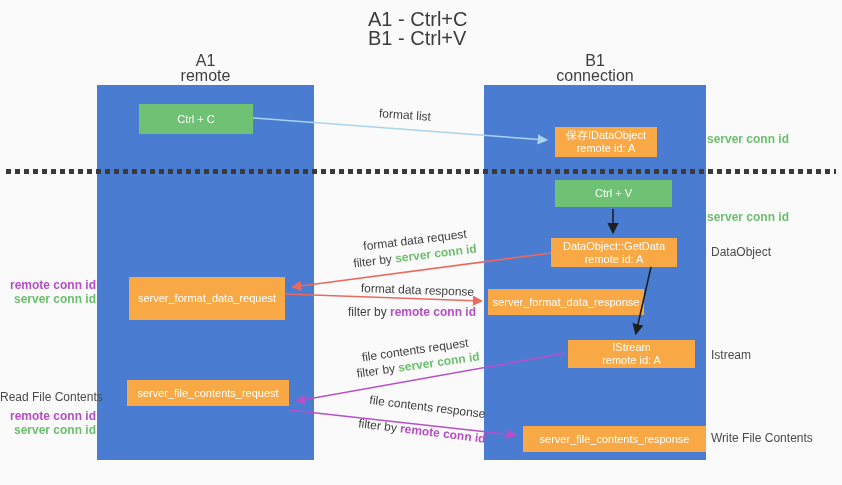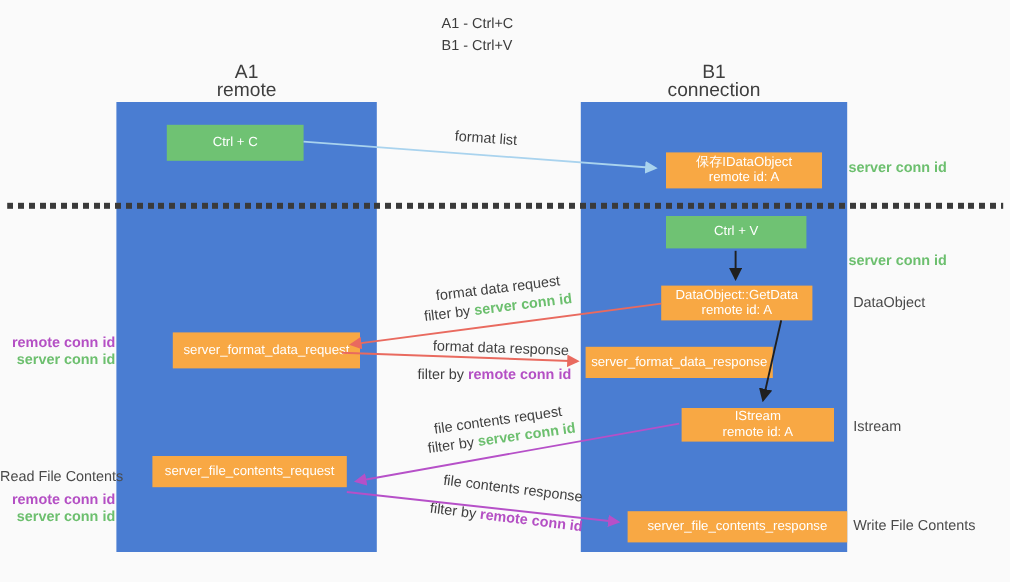--- a/index.html
+++ b/index.html
@@ -1,19 +1,19 @@
 <!DOCTYPE html>
 <html><head>
 <meta charset="utf-8">
 <style>
   * { margin:0; padding:0; box-sizing:border-box; }
   body { background:#fafafa; font-family:"Liberation Sans","DejaVu Sans",sans-serif; }
   #canvas { position:relative; width:842px; height:485px; background:#fafafa; overflow:hidden; }
 
-  .title { position:absolute; left:368px; top:10px; font-size:12px; line-height:19px; color:#3c3c3c; }
+  .title { position:absolute; left:368px; top:10px; font-size:20px; line-height:19px; color:#3c3c3c; }
 
   .col { position:absolute; top:85px; height:375px; background:#4a7dd2; }
   .col-a { left:97px; width:217px; }
   .col-b { left:484px; width:222px; }
 
   .col-hdr { position:absolute; top:53px; text-align:center; font-size:16px; line-height:15px; color:#3e3e3e; }
   .col-hdr-a { left:97px; width:217px; }
   .col-hdr-b { left:484px; width:222px; }
 
   .divider { position:absolute; left:6px; right:6px; top:169px; height:5px;
@@ -55,35 +55,35 @@
 
   <div class="col col-a"></div>
   <div class="col col-b"></div>
 
   <div class="divider"></div>
 
   <div class="box green-box" style="left:139px;top:104px;width:114px;height:30px">
     <div>Ctrl + C</div>
   </div>
 
-  <div class="box orange-box" style="left:555px;top:127px;width:130px;height:30px">
+  <div class="box orange-box" style="left:555px;top:127px;width:102px;height:30px">
     <div>保存IDataObject</div>
     <div>remote id: A</div>
   </div>
 
   <div class="box green-box" style="left:555px;top:180px;width:117px;height:27px">
     <div>Ctrl + V</div>
   </div>
 
   <div class="box orange-box" style="left:551px;top:238px;width:126px;height:29px">
     <div>DataObject::GetData</div>
     <div>remote id: A</div>
   </div>
 
-  <div class="box orange-box" style="left:144px;top:277px;width:156px;height:30px">
+  <div class="box orange-box" style="left:129px;top:277px;width:156px;height:43px">
     <div>server_format_data_request</div>
   </div>
 
   <div class="box orange-box" style="left:488px;top:289px;width:156px;height:26px">
     <div>server_format_data_response</div>
   </div>
 
   <div class="box orange-box" style="left:568px;top:340px;width:127px;height:28px">
     <div>IStream</div>
     <div>remote id: A</div>

